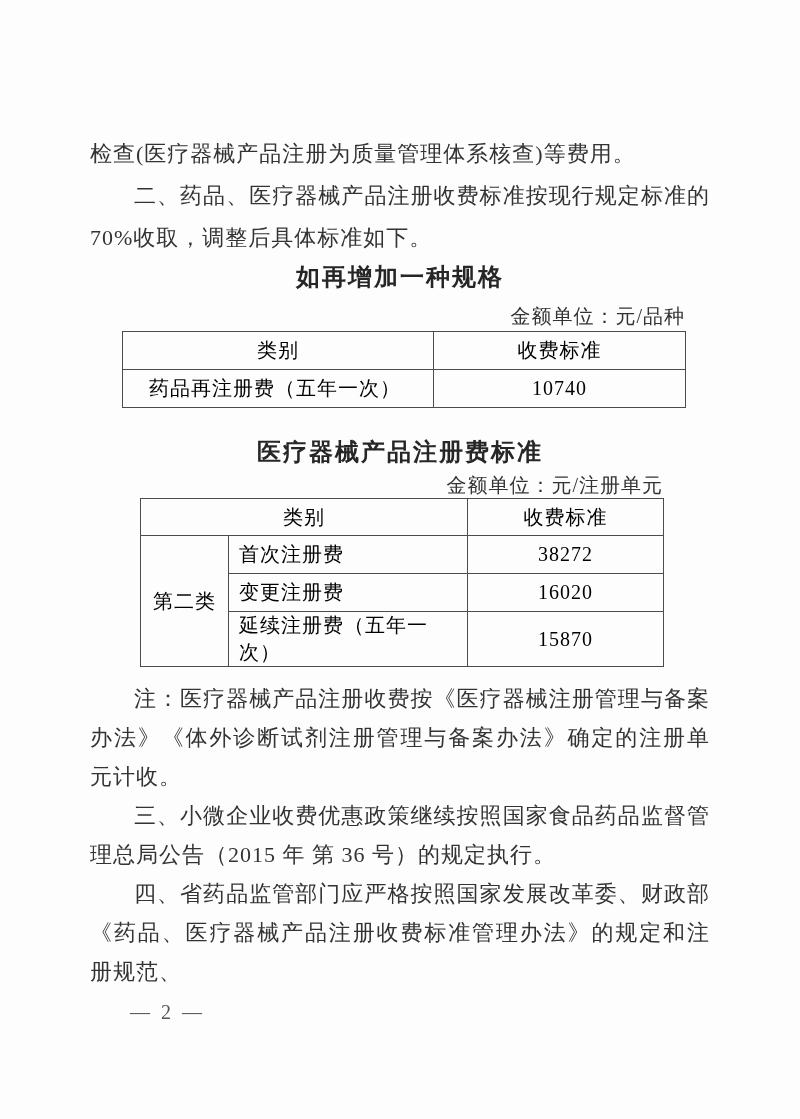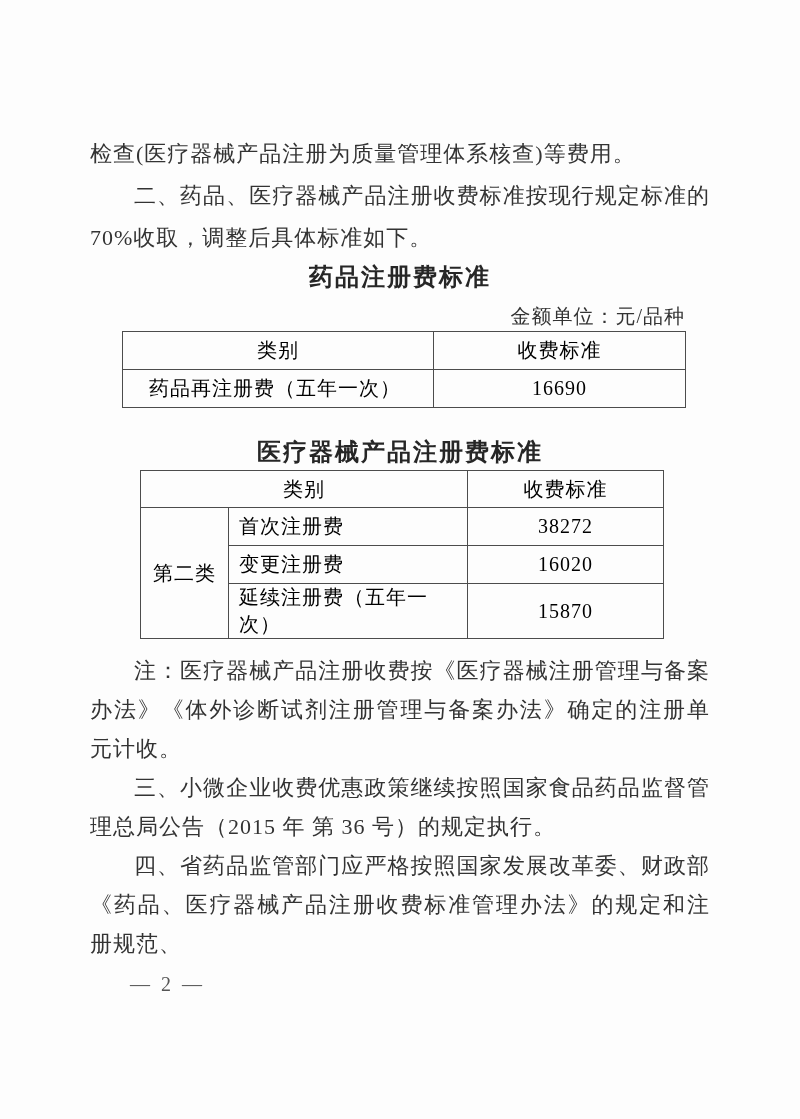--- a/index.html
+++ b/index.html
@@ -75,44 +75,45 @@
 </style>
 </head>
 <body>
 
 <div class="page">
 
   <p class="body-text">检查(医疗器械产品注册为质量管理体系核查)等费用。</p>
 
   <p class="body-text indent">二、药品、医疗器械产品注册收费标准按现行规定标准的70%收取，调整后具体标准如下。</p>
 
-  <h2 class="section-title">药品注册费标准</h2>
+  <h2 class="section-title">如再增加一种规格</h2>
 
   <div class="unit-note unit-drug">金额单位：元/品种</div>
 
   <table class="fee-table drug-table">
     <colgroup>
       <col style="width:311px">
       <col style="width:252px">
     </colgroup>
     <tbody>
         <tr>
       <th>类别</th>
       <th>收费标准</th>
     </tr>
     <tr>
       <td class="cell-cat">药品再注册费（五年一次）</td>
-      <td>16690</td>
+      <td>10740</td>
     </tr>
   </tbody>
     </table>
 
 
   <h2 class="section-title title-gap">医疗器械产品注册费标准</h2>
 
+  <div class="unit-note unit-device">金额单位：元/注册单元</div>
 
   <table class="fee-table device-table">
     <colgroup>
       <col style="width:88px">
       <col style="width:239px">
       <col style="width:196px">
     </colgroup>
     <tbody>
         <tr>
       <th colspan="2">类别</th>

